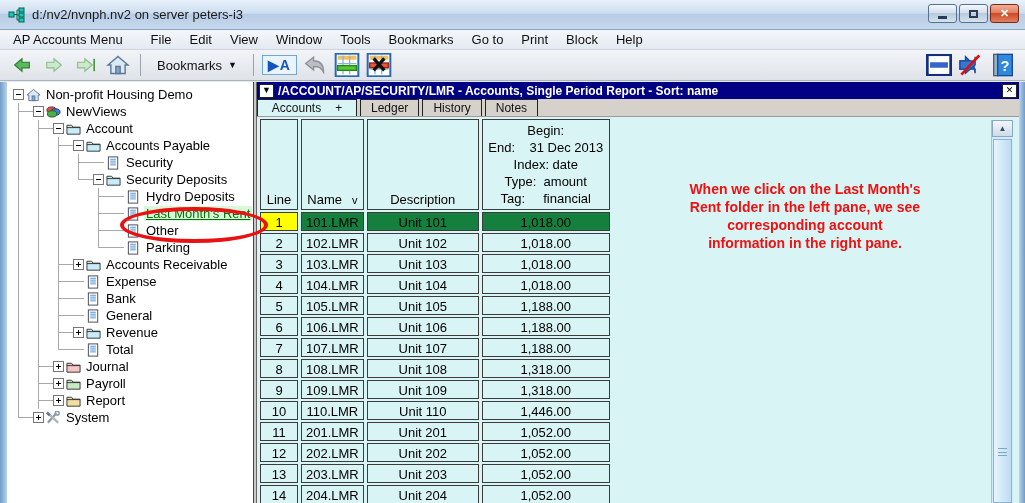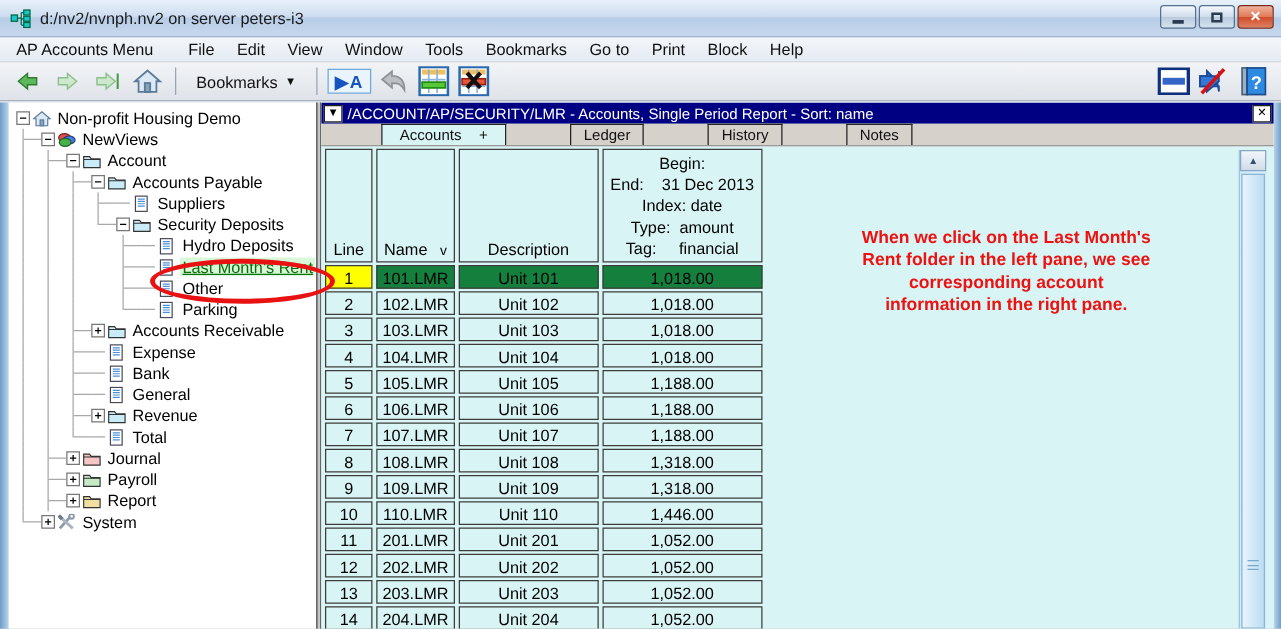--- a/index.html
+++ b/index.html
@@ -78,27 +78,27 @@
   .espace::before { content:""; position:absolute; left:0; top:8px; width:100%; height:1px; background:#a8a8a8; }
   .tree-icon { width:15px; height:14px; flex:0 0 15px; margin-right:3px; }
   .tree-label { font-size:13px; color:#000; padding:0 2px; }
   .tree-label.hl { background:#d9f8d9; color:#067006; text-decoration:underline; }
 
   .red-ellipse { position:absolute; left:120px; top:207px; width:148px; height:36px;
     border:4px solid #e81212; border-radius:50%; z-index:40; pointer-events:none; }
 
   
   .panel-title { height:17px; background:#000082; display:flex; align-items:center; padding:0 2px; }
-  .panel-title .pt-text { flex:1; color:#fff; font-weight:normal; font-size:12px;
+  .panel-title .pt-text { flex:1; color:#fff; font-weight:bold; font-size:12px;
      padding-left:4px; white-space:nowrap; overflow:hidden; }
   .tabstrip { height:18px; background:#d6d2cb; border-bottom:1px solid #9a9a9a;
     display:flex; align-items:stretch; }
   .tab { border:1px solid #222; border-bottom:none; background:#d6d2cb; font-size:12px;
     display:flex; align-items:center; justify-content:center; gap:14px; padding:0 10px;
-    margin-right:3px; cursor:default;margin-left:48px; }
+    margin-right:3px; cursor:default; }
   .tab.active { background:#d9f4f4; width:100px; }
 
   table.grid { border-collapse:separate; border-spacing:3px 2px; margin-top:0; }
   table.grid td, table.grid th { border:1px solid #3c3c3c; background:#d9f4f4;
     font-size:13px; font-weight:normal; color:#000; padding:0 4px; height:19px;
     vertical-align:bottom; text-align:center; }
   th.col-line { width:38px; }
   th.col-name { width:60px; }
   th.col-desc { width:112px; }
   th.col-amt  { width:128px; }
@@ -289,21 +289,21 @@
         <div class="tree-row">
           <span class="guide v"></span>
           <span class="guide v"></span>
           <span class="guide v"></span>
           <span class="guide t"></span>
           <span class="espace"></span>
           <svg class="tree-icon" viewBox="0 0 16 14" width="12">
             <rect x="2.5" y="0.5" width="10" height="13" fill="#fff" stroke="#445"></rect>
             <path d="M4.5 3 H10.5 M4.5 5 H10.5 M4.5 7 H10.5 M4.5 9 H10.5" stroke="#4a90d8"></path>
           </svg>
-          <span class="tree-label">Suppliers</span>
+          <span class="tree-label">Security</span>
         </div>
         <div class="tree-row">
           <span class="guide v"></span>
           <span class="guide v"></span>
           <span class="guide v"></span>
           <span class="guide l"></span>
           <span class="ebox "></span>
           <svg class="tree-icon" viewBox="0 0 16 14">
             <path d="M1 3 H6 L7.5 5 H15 V12.5 H1 Z" fill="#c9ecf8" stroke="#333"></path>
             <path d="M1 5.5 H15" stroke="#333" fill="none"></path>

